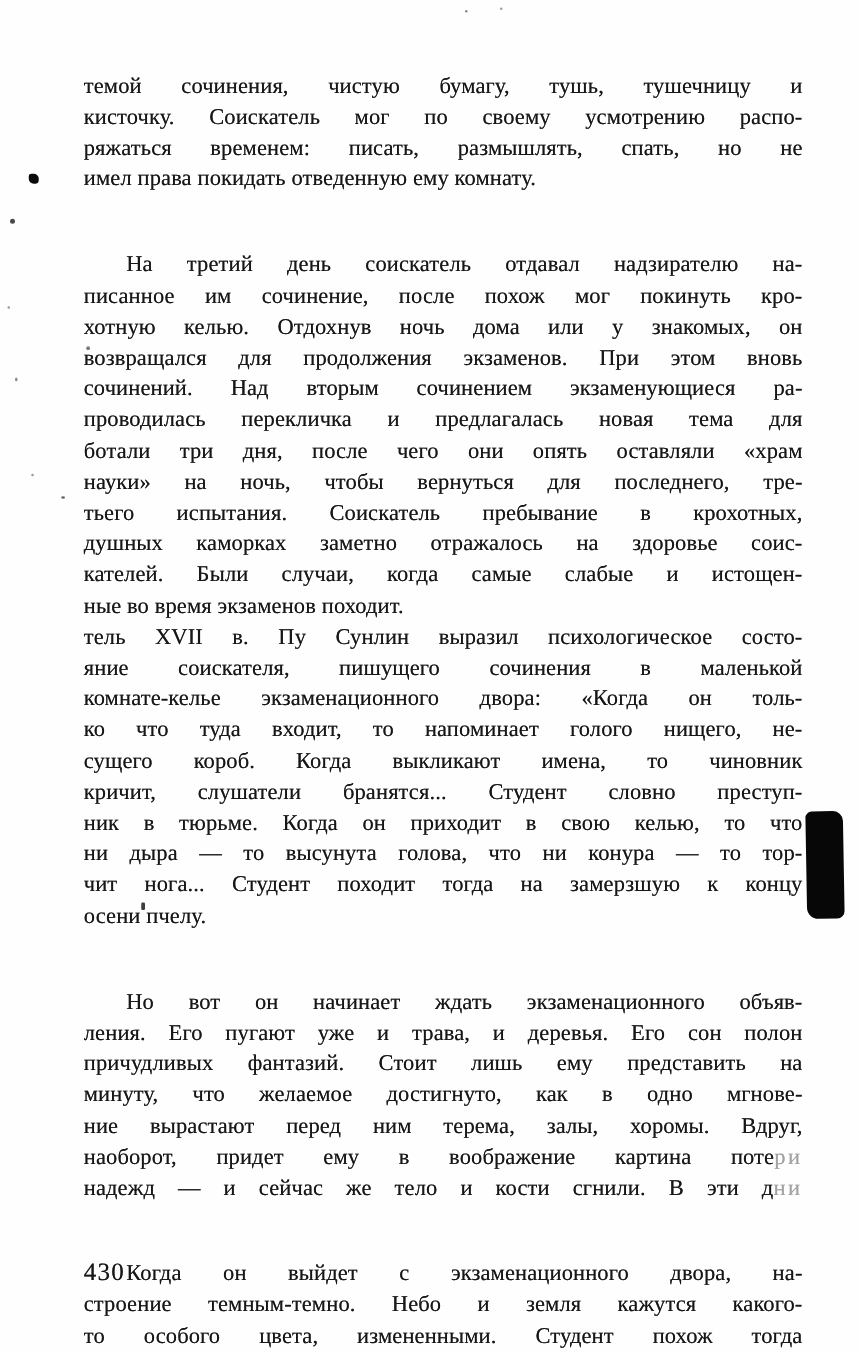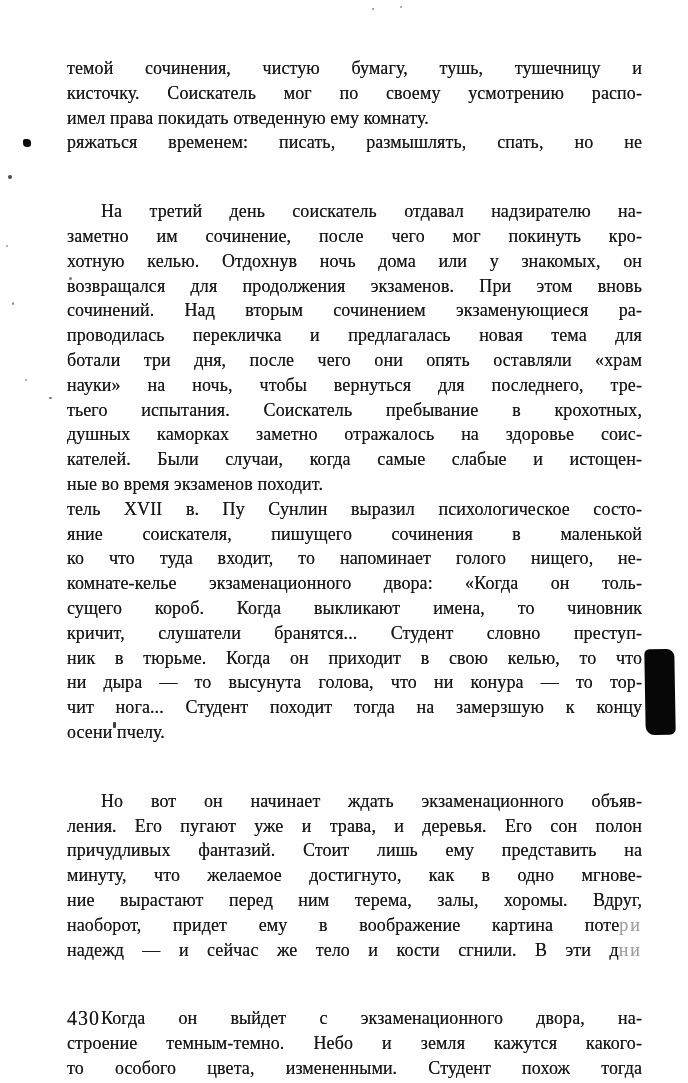--- a/index.html
+++ b/index.html
@@ -68,42 +68,42 @@
 </style>
 </head>
 <body>
 
 <div id="page">
 
   <div id="text-block">
       <div class="para">
         <div class="line">темой сочинения, чистую бумагу, тушь, тушечницу и</div>
         <div class="line">кисточку. Соискатель мог по своему усмотрению распо-</div>
+        <div class="line">ряжаться временем: писать, размышлять, спать, но не</div>
         <div class="line endline">имел права покидать отведенную ему комнату.</div>
-        <div class="line">ряжаться временем: писать, размышлять, спать, но не</div>
       </div>
       <div class="para">
         <div class="line indent">На третий день соискатель отдавал надзирателю на-</div>
-        <div class="line">заметно им сочинение, после чего мог покинуть кро-</div>
+        <div class="line">писанное им сочинение, после похож мог покинуть кро-</div>
         <div class="line">хотную келью. Отдохнув ночь дома или у знакомых, он</div>
         <div class="line">возвращался для продолжения экзаменов. При этом вновь</div>
         <div class="line">сочинений. Над вторым сочинением экзаменующиеся ра-</div>
         <div class="line">проводилась перекличка и предлагалась новая тема для</div>
         <div class="line">ботали три дня, после чего они опять оставляли «храм</div>
         <div class="line">науки» на ночь, чтобы вернуться для последнего, тре-</div>
         <div class="line">тьего испытания. Соискатель пребывание в крохотных,</div>
         <div class="line">душных каморках заметно отражалось на здоровье соис-</div>
         <div class="line">кателей. Были случаи, когда самые слабые и истощен-</div>
         <div class="line endline">ные во время экзаменов походит.</div>
       </div>
       <div class="para">
         <div class="line">тель XVII в. Пу Сунлин выразил психологическое состо-</div>
         <div class="line">яние соискателя, пишущего сочинения в маленькой</div>
+        <div class="line">комнате-келье экзаменационного двора: «Когда он толь-</div>
         <div class="line">ко что туда входит, то напоминает голого нищего, не-</div>
-        <div class="line">комнате-келье экзаменационного двора: «Когда он толь-</div>
         <div class="line">сущего короб. Когда выкликают имена, то чиновник</div>
         <div class="line">кричит, слушатели бранятся... Студент словно преступ-</div>
         <div class="line">ник в тюрьме. Когда он приходит в свою келью, то что</div>
         <div class="line">ни дыра — то высунута голова, что ни конура — то тор-</div>
         <div class="line">чит нога... Студент походит тогда на замерзшую к концу</div>
         <div class="line endline">осени пчелу.</div>
       </div>
       <div class="para">
         <div class="line indent">Но вот он начинает ждать экзаменационного объяв-</div>
         <div class="line">ления. Его пугают уже и трава, и деревья. Его сон полон</div>

